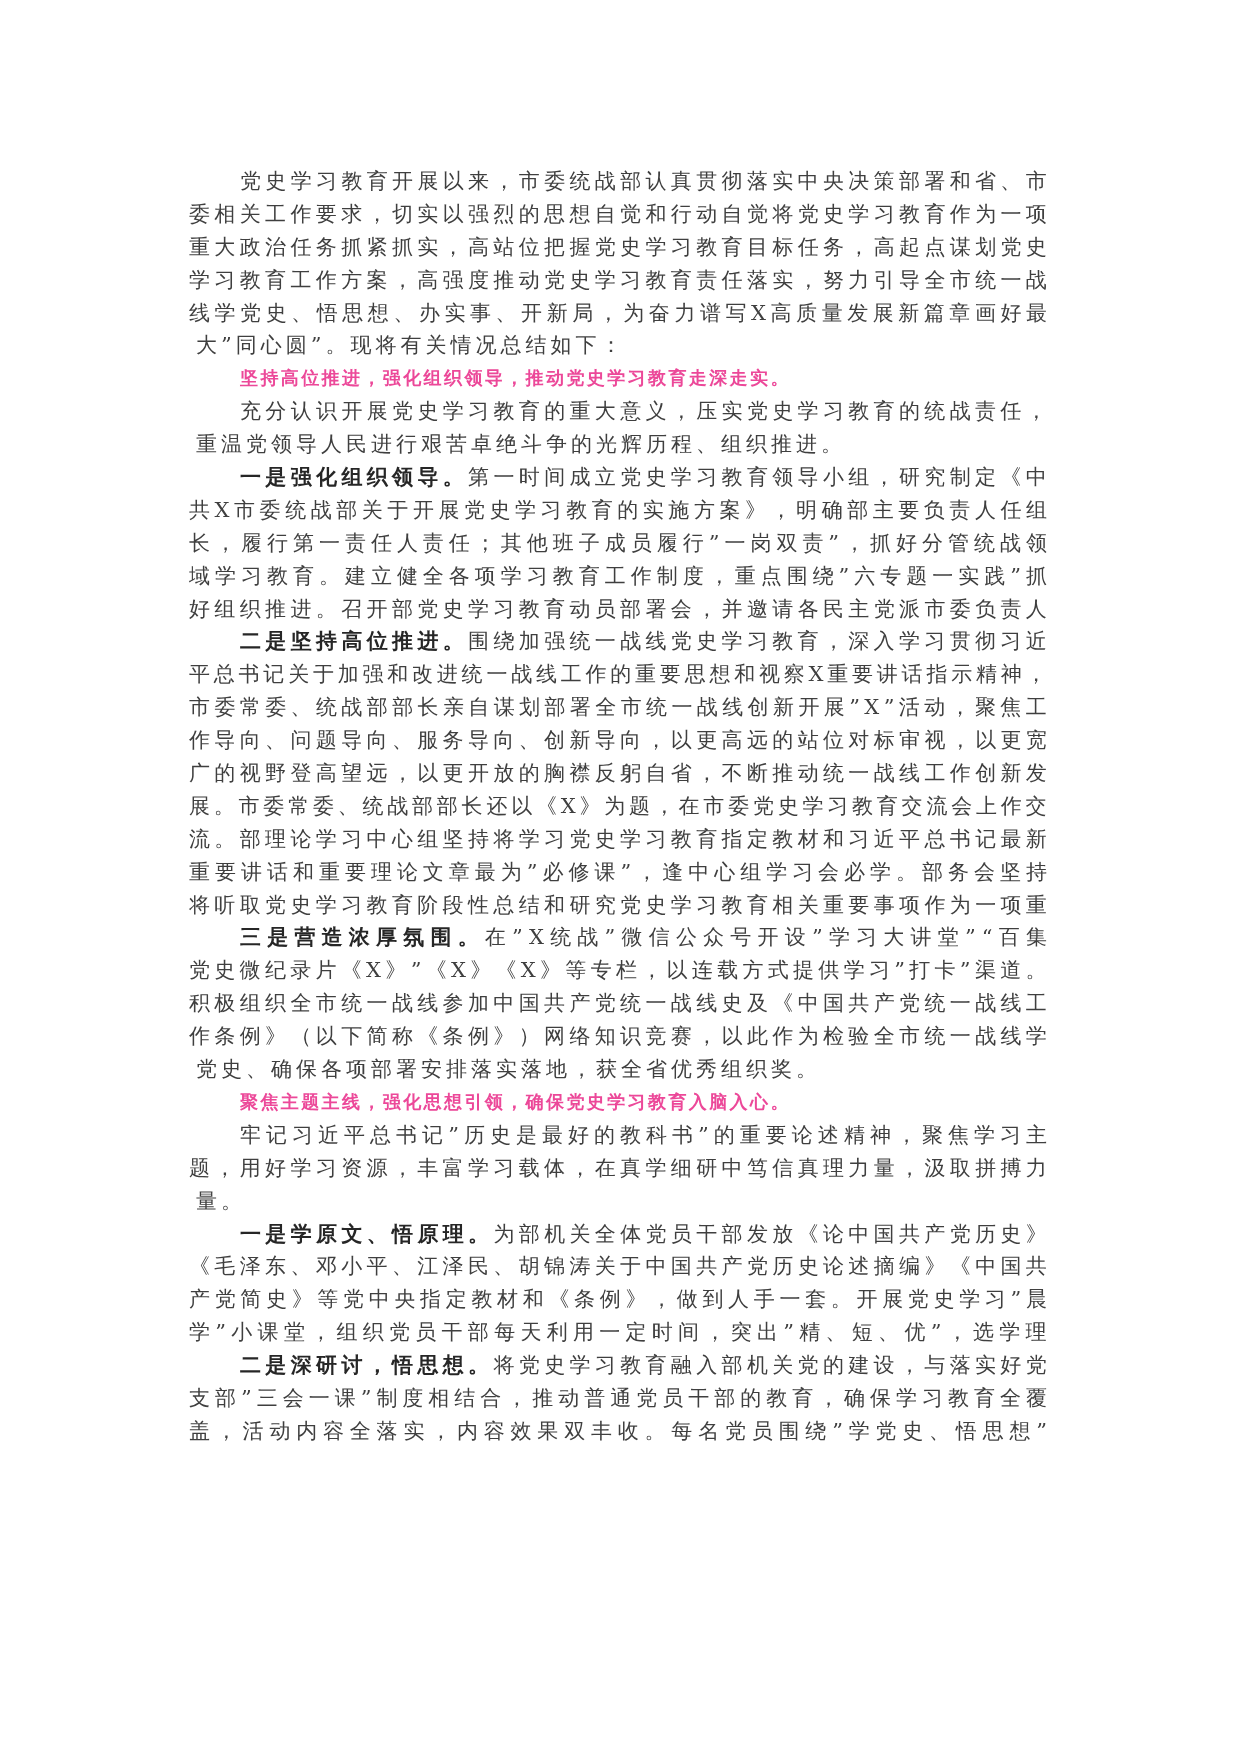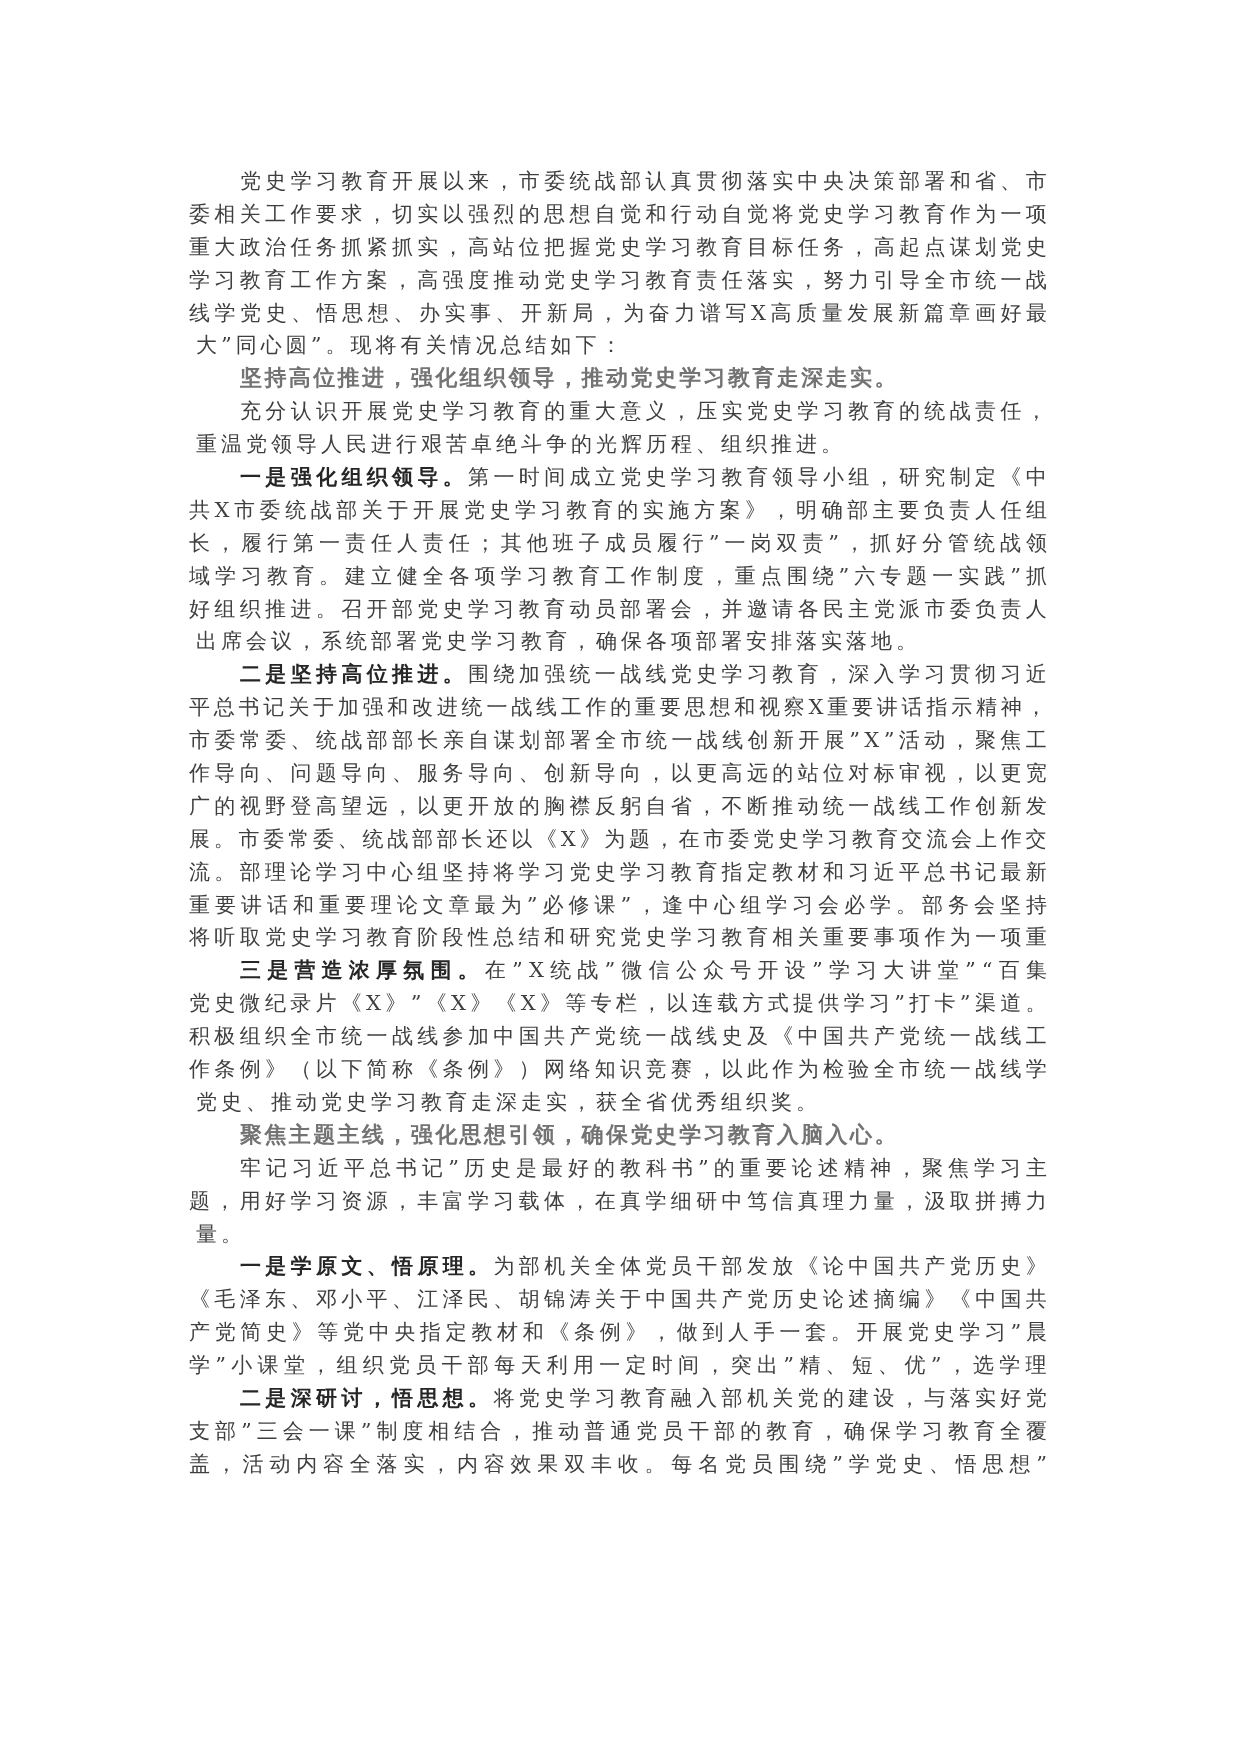--- a/index.html
+++ b/index.html
@@ -46,23 +46,23 @@
     .jl .ch { display: inline-block; }
     .ll { letter-spacing: 4px; margin-left: 7px; }
     .lead {
       font-family: "DejaVu Sans", "Liberation Sans", sans-serif;
       font-weight: bold;
       color: #262626;
     }
     .heading {
       font-family: "DejaVu Sans", "Liberation Sans", sans-serif;
       font-weight: bold;
-      font-size: 22px;
+      font-size: 18px;
       letter-spacing: 2.4px;
-      color: #737373;
+      color: #ec4899;
     }
   </style>
 </head>
 <body>
 
 <div class="page">
   <div class="doc">
 
     <div>
       <div class="line jl ind">
@@ -102,21 +102,20 @@
         </div>
       <div class="line jl">
           <span class="seg"><span class="ch">长</span><span class="ch">，</span><span class="ch">履</span><span class="ch">行</span><span class="ch">第</span><span class="ch">一</span><span class="ch">责</span><span class="ch">任</span><span class="ch">人</span><span class="ch">责</span><span class="ch">任</span><span class="ch">；</span><span class="ch">其</span><span class="ch">他</span><span class="ch">班</span><span class="ch">子</span><span class="ch">成</span><span class="ch">员</span><span class="ch">履</span><span class="ch">行</span><span class="ch">”</span><span class="ch">一</span><span class="ch">岗</span><span class="ch">双</span><span class="ch">责</span><span class="ch">”</span><span class="ch">，</span><span class="ch">抓</span><span class="ch">好</span><span class="ch">分</span><span class="ch">管</span><span class="ch">统</span><span class="ch">战</span><span class="ch">领</span></span>
         </div>
       <div class="line jl">
           <span class="seg"><span class="ch">域</span><span class="ch">学</span><span class="ch">习</span><span class="ch">教</span><span class="ch">育</span><span class="ch">。</span><span class="ch">建</span><span class="ch">立</span><span class="ch">健</span><span class="ch">全</span><span class="ch">各</span><span class="ch">项</span><span class="ch">学</span><span class="ch">习</span><span class="ch">教</span><span class="ch">育</span><span class="ch">工</span><span class="ch">作</span><span class="ch">制</span><span class="ch">度</span><span class="ch">，</span><span class="ch">重</span><span class="ch">点</span><span class="ch">围</span><span class="ch">绕</span><span class="ch">”</span><span class="ch">六</span><span class="ch">专</span><span class="ch">题</span><span class="ch">一</span><span class="ch">实</span><span class="ch">践</span><span class="ch">”</span><span class="ch">抓</span></span>
         </div>
       <div class="line jl">
           <span class="seg"><span class="ch">好</span><span class="ch">组</span><span class="ch">织</span><span class="ch">推</span><span class="ch">进</span><span class="ch">。</span><span class="ch">召</span><span class="ch">开</span><span class="ch">部</span><span class="ch">党</span><span class="ch">史</span><span class="ch">学</span><span class="ch">习</span><span class="ch">教</span><span class="ch">育</span><span class="ch">动</span><span class="ch">员</span><span class="ch">部</span><span class="ch">署</span><span class="ch">会</span><span class="ch">，</span><span class="ch">并</span><span class="ch">邀</span><span class="ch">请</span><span class="ch">各</span><span class="ch">民</span><span class="ch">主</span><span class="ch">党</span><span class="ch">派</span><span class="ch">市</span><span class="ch">委</span><span class="ch">负</span><span class="ch">责</span><span class="ch">人</span></span>
         </div>
-      <div class="line ll"><span class="seg">出席会议，系统部署党史学习教育，确保各项部署安排落实落地。</span></div>
     </div>
 
     <div>
       <div class="line jl ind">
           <span class="seg lead"><span class="ch">二</span><span class="ch">是</span><span class="ch">坚</span><span class="ch">持</span><span class="ch">高</span><span class="ch">位</span><span class="ch">推</span><span class="ch">进</span><span class="ch">。</span></span>
           <span class="seg"><span class="ch">围</span><span class="ch">绕</span><span class="ch">加</span><span class="ch">强</span><span class="ch">统</span><span class="ch">一</span><span class="ch">战</span><span class="ch">线</span><span class="ch">党</span><span class="ch">史</span><span class="ch">学</span><span class="ch">习</span><span class="ch">教</span><span class="ch">育</span><span class="ch">，</span><span class="ch">深</span><span class="ch">入</span><span class="ch">学</span><span class="ch">习</span><span class="ch">贯</span><span class="ch">彻</span><span class="ch">习</span><span class="ch">近</span></span>
         </div>
       <div class="line jl">
           <span class="seg"><span class="ch">平</span><span class="ch">总</span><span class="ch">书</span><span class="ch">记</span><span class="ch">关</span><span class="ch">于</span><span class="ch">加</span><span class="ch">强</span><span class="ch">和</span><span class="ch">改</span><span class="ch">进</span><span class="ch">统</span><span class="ch">一</span><span class="ch">战</span><span class="ch">线</span><span class="ch">工</span><span class="ch">作</span><span class="ch">的</span><span class="ch">重</span><span class="ch">要</span><span class="ch">思</span><span class="ch">想</span><span class="ch">和</span><span class="ch">视</span><span class="ch">察</span><span class="ch">X</span><span class="ch">重</span><span class="ch">要</span><span class="ch">讲</span><span class="ch">话</span><span class="ch">指</span><span class="ch">示</span><span class="ch">精</span><span class="ch">神</span><span class="ch">，</span></span>
         </div>
@@ -150,21 +149,21 @@
         </div>
       <div class="line jl">
           <span class="seg"><span class="ch">党</span><span class="ch">史</span><span class="ch">微</span><span class="ch">纪</span><span class="ch">录</span><span class="ch">片</span><span class="ch">《</span><span class="ch">X</span><span class="ch">》</span><span class="ch">”</span><span class="ch">《</span><span class="ch">X</span><span class="ch">》</span><span class="ch">《</span><span class="ch">X</span><span class="ch">》</span><span class="ch">等</span><span class="ch">专</span><span class="ch">栏</span><span class="ch">，</span><span class="ch">以</span><span class="ch">连</span><span class="ch">载</span><span class="ch">方</span><span class="ch">式</span><span class="ch">提</span><span class="ch">供</span><span class="ch">学</span><span class="ch">习</span><span class="ch">”</span><span class="ch">打</span><span class="ch">卡</span><span class="ch">”</span><span class="ch">渠</span><span class="ch">道</span><span class="ch">。</span></span>
         </div>
       <div class="line jl">
           <span class="seg"><span class="ch">积</span><span class="ch">极</span><span class="ch">组</span><span class="ch">织</span><span class="ch">全</span><span class="ch">市</span><span class="ch">统</span><span class="ch">一</span><span class="ch">战</span><span class="ch">线</span><span class="ch">参</span><span class="ch">加</span><span class="ch">中</span><span class="ch">国</span><span class="ch">共</span><span class="ch">产</span><span class="ch">党</span><span class="ch">统</span><span class="ch">一</span><span class="ch">战</span><span class="ch">线</span><span class="ch">史</span><span class="ch">及</span><span class="ch">《</span><span class="ch">中</span><span class="ch">国</span><span class="ch">共</span><span class="ch">产</span><span class="ch">党</span><span class="ch">统</span><span class="ch">一</span><span class="ch">战</span><span class="ch">线</span><span class="ch">工</span></span>
         </div>
       <div class="line jl">
           <span class="seg"><span class="ch">作</span><span class="ch">条</span><span class="ch">例</span><span class="ch">》</span><span class="ch">（</span><span class="ch">以</span><span class="ch">下</span><span class="ch">简</span><span class="ch">称</span><span class="ch">《</span><span class="ch">条</span><span class="ch">例</span><span class="ch">》</span><span class="ch">）</span><span class="ch">网</span><span class="ch">络</span><span class="ch">知</span><span class="ch">识</span><span class="ch">竞</span><span class="ch">赛</span><span class="ch">，</span><span class="ch">以</span><span class="ch">此</span><span class="ch">作</span><span class="ch">为</span><span class="ch">检</span><span class="ch">验</span><span class="ch">全</span><span class="ch">市</span><span class="ch">统</span><span class="ch">一</span><span class="ch">战</span><span class="ch">线</span><span class="ch">学</span></span>
         </div>
-      <div class="line ll"><span class="seg">党史、推动党史学习教育走深走实，获全省优秀组织奖。</span></div>
+      <div class="line ll"><span class="seg">党史、确保各项部署安排落实落地，获全省优秀组织奖。</span></div>
     </div>
 
     <div class="line ind heading">聚焦主题主线，强化思想引领，确保党史学习教育入脑入心。</div>
 
     <div>
       <div class="line jl ind">
           <span class="seg"><span class="ch">牢</span><span class="ch">记</span><span class="ch">习</span><span class="ch">近</span><span class="ch">平</span><span class="ch">总</span><span class="ch">书</span><span class="ch">记</span><span class="ch">”</span><span class="ch">历</span><span class="ch">史</span><span class="ch">是</span><span class="ch">最</span><span class="ch">好</span><span class="ch">的</span><span class="ch">教</span><span class="ch">科</span><span class="ch">书</span><span class="ch">”</span><span class="ch">的</span><span class="ch">重</span><span class="ch">要</span><span class="ch">论</span><span class="ch">述</span><span class="ch">精</span><span class="ch">神</span><span class="ch">，</span><span class="ch">聚</span><span class="ch">焦</span><span class="ch">学</span><span class="ch">习</span><span class="ch">主</span></span>
         </div>
       <div class="line jl">
           <span class="seg"><span class="ch">题</span><span class="ch">，</span><span class="ch">用</span><span class="ch">好</span><span class="ch">学</span><span class="ch">习</span><span class="ch">资</span><span class="ch">源</span><span class="ch">，</span><span class="ch">丰</span><span class="ch">富</span><span class="ch">学</span><span class="ch">习</span><span class="ch">载</span><span class="ch">体</span><span class="ch">，</span><span class="ch">在</span><span class="ch">真</span><span class="ch">学</span><span class="ch">细</span><span class="ch">研</span><span class="ch">中</span><span class="ch">笃</span><span class="ch">信</span><span class="ch">真</span><span class="ch">理</span><span class="ch">力</span><span class="ch">量</span><span class="ch">，</span><span class="ch">汲</span><span class="ch">取</span><span class="ch">拼</span><span class="ch">搏</span><span class="ch">力</span></span>

